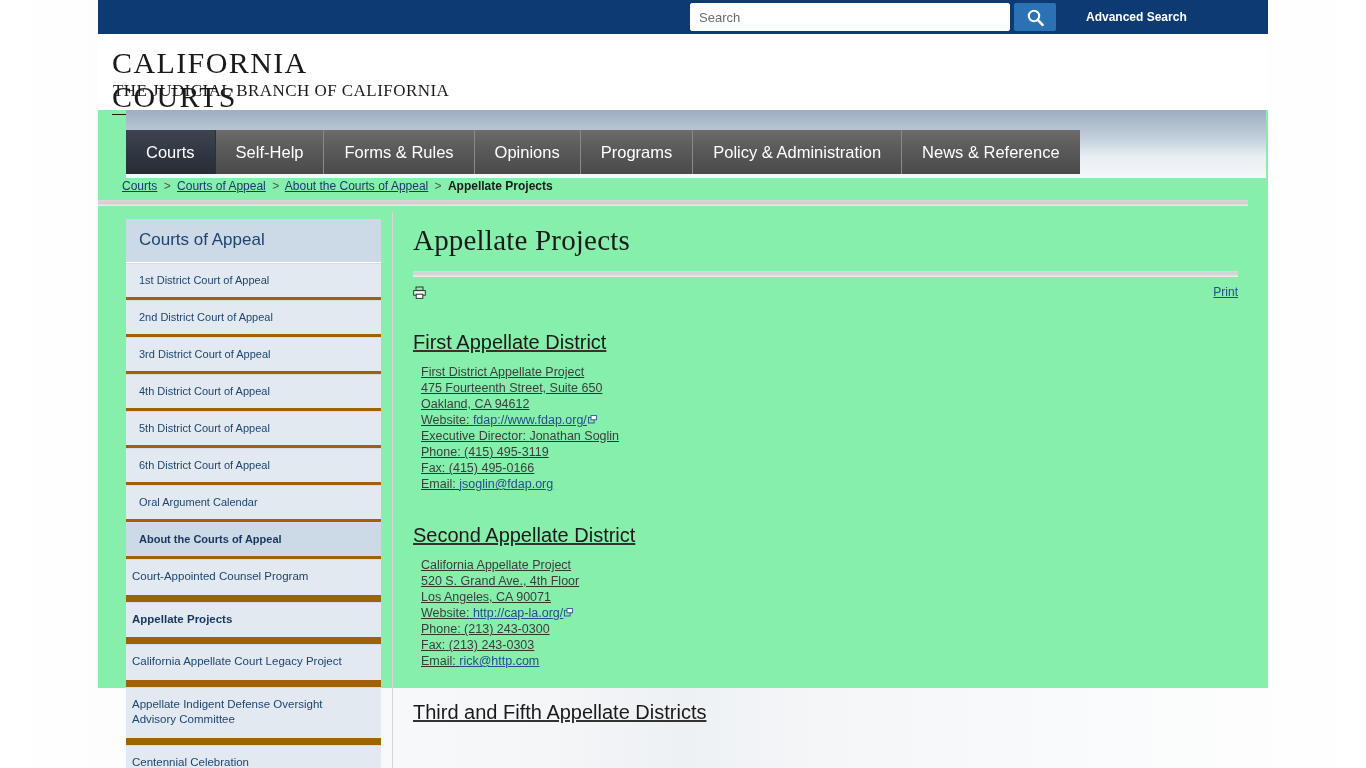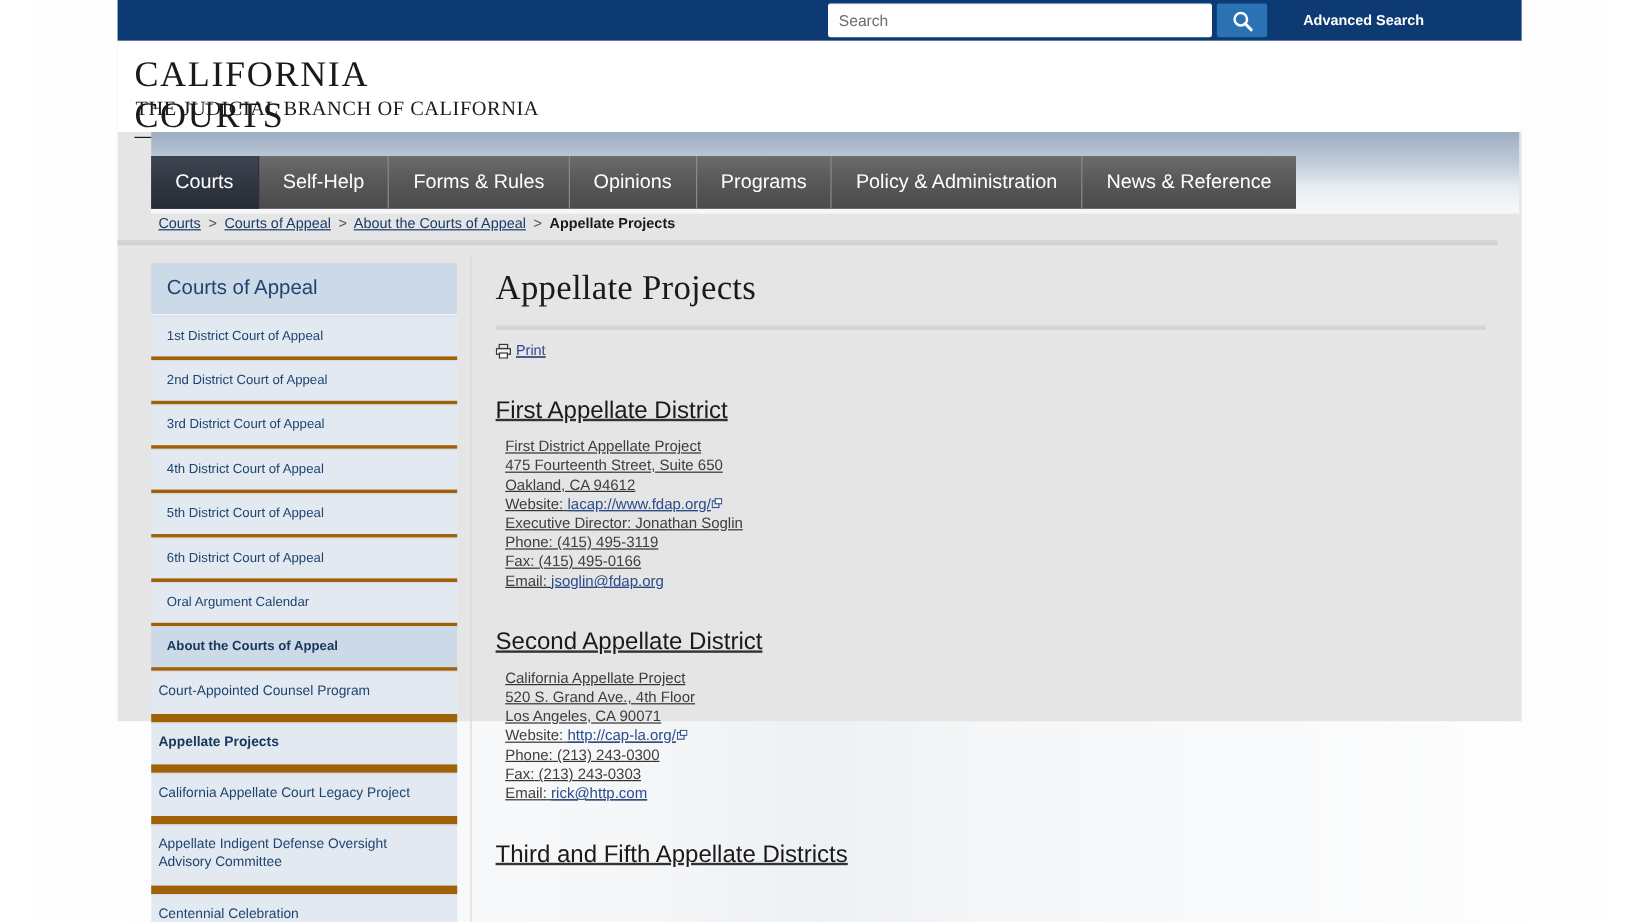--- a/index.html
+++ b/index.html
@@ -9,22 +9,22 @@
     width: 1366px; height: 768px;
     overflow: hidden;
     background: linear-gradient(to right, #ffffff 0%, #f4f6f8 40%, #eef1f4 50%, #f4f6f8 60%, #ffffff 100%);
     font-family: "Liberation Sans", sans-serif;
     font-size: 13px;
     color: #333;
   }
   .page-wrap {
     position: absolute;
     left: 98px; top: 0;
-    width: 1170px; height: 601px;
-    background: #e5e5e5;
+    width: 1170px; height: 688px;
+    background: #86efac;
   }
 
   
   .topbar {
     position: relative;
     height: 34px;
     background: #0d3a72;
   }
   .search-box {
     position: absolute; left: 592px; top: 3px;
@@ -110,21 +110,21 @@
     white-space: nowrap;
   }
   .navitem:last-child { border-right: 0; }
   .navitem.active {
     background: linear-gradient(to bottom, #3d4450 0%, #2f3540 60%, #272c35 100%);
     border-right: 1px solid #2b313a;
   }
 
   
   .breadcrumb {
-    position: absolute; left: 34px; top: 179px;
+    position: absolute; left: 24px; top: 179px;
     font-size: 12px;
     color: #333;
     white-space: nowrap;
   }
   .breadcrumb a { color: #1a3a6b; text-decoration: underline; cursor: pointer; }
   .breadcrumb .sep { color: #555; padding: 0 3px; }
   .breadcrumb .current { font-weight: bold; color: #1a1a1a; }
 
   
   .nav-underbar {
@@ -193,21 +193,21 @@
   }
   .title-rule {
     margin-top: 14px;
     width: 825px; height: 6px;
     background: linear-gradient(to bottom, #d9d9d9 0%, #d2d2d2 50%, #f0f0f0 100%);
   }
   .print-row {
     margin-top: 8px;
     width: 825px;
     text-align: right;
-    display: flex; justify-content: flex-start; align-items: center; gap: 4px; text-decoration: underline;
+    display: flex; justify-content: space-between; align-items: center; gap: 4px;
   }
   .print-link {
     color: #2a4b8d; font-size: 12px;
     text-decoration: underline; cursor: pointer;
   }
 
   .district {
     margin-top: 32px;
     text-decoration: underline;
   }
@@ -315,21 +315,21 @@
       <a class="print-link">Print</a>
     </div>
 
     <div class="district">
       <h2>First Appellate District</h2>
       <div class="details">
         <div>First District Appellate Project</div>
         <div>475 Fourteenth Street, Suite 650</div>
         <div>Oakland, CA 94612</div>
         <div><span>Website:</span>
-          <a>lacap://www.fdap.org/</a><span class="extlink"><svg width="9" height="9" viewBox="0 0 9 9">
+          <a>fdap://www.fdap.org/</a><span class="extlink"><svg width="9" height="9" viewBox="0 0 9 9">
                 <rect x="0.5" y="2.4" width="5.6" height="5.6" fill="none" stroke="#2a4b8d" stroke-width="0.9"></rect>
                 <rect x="3" y="0.6" width="5.4" height="4.2" fill="#ffffff" stroke="#2a4b8d" stroke-width="0.9"></rect>
               </svg></span></div>
         <div><span>Executive Director:</span> <span>Jonathan Soglin</span></div>
         <div><span>Phone:</span> <span>(415) 495-3119</span></div>
         <div><span>Fax:</span> <span>(415) 495-0166</span></div>
         <div><span>Email:</span> <a>jsoglin@fdap.org</a></div>
       </div>
     </div>
 

